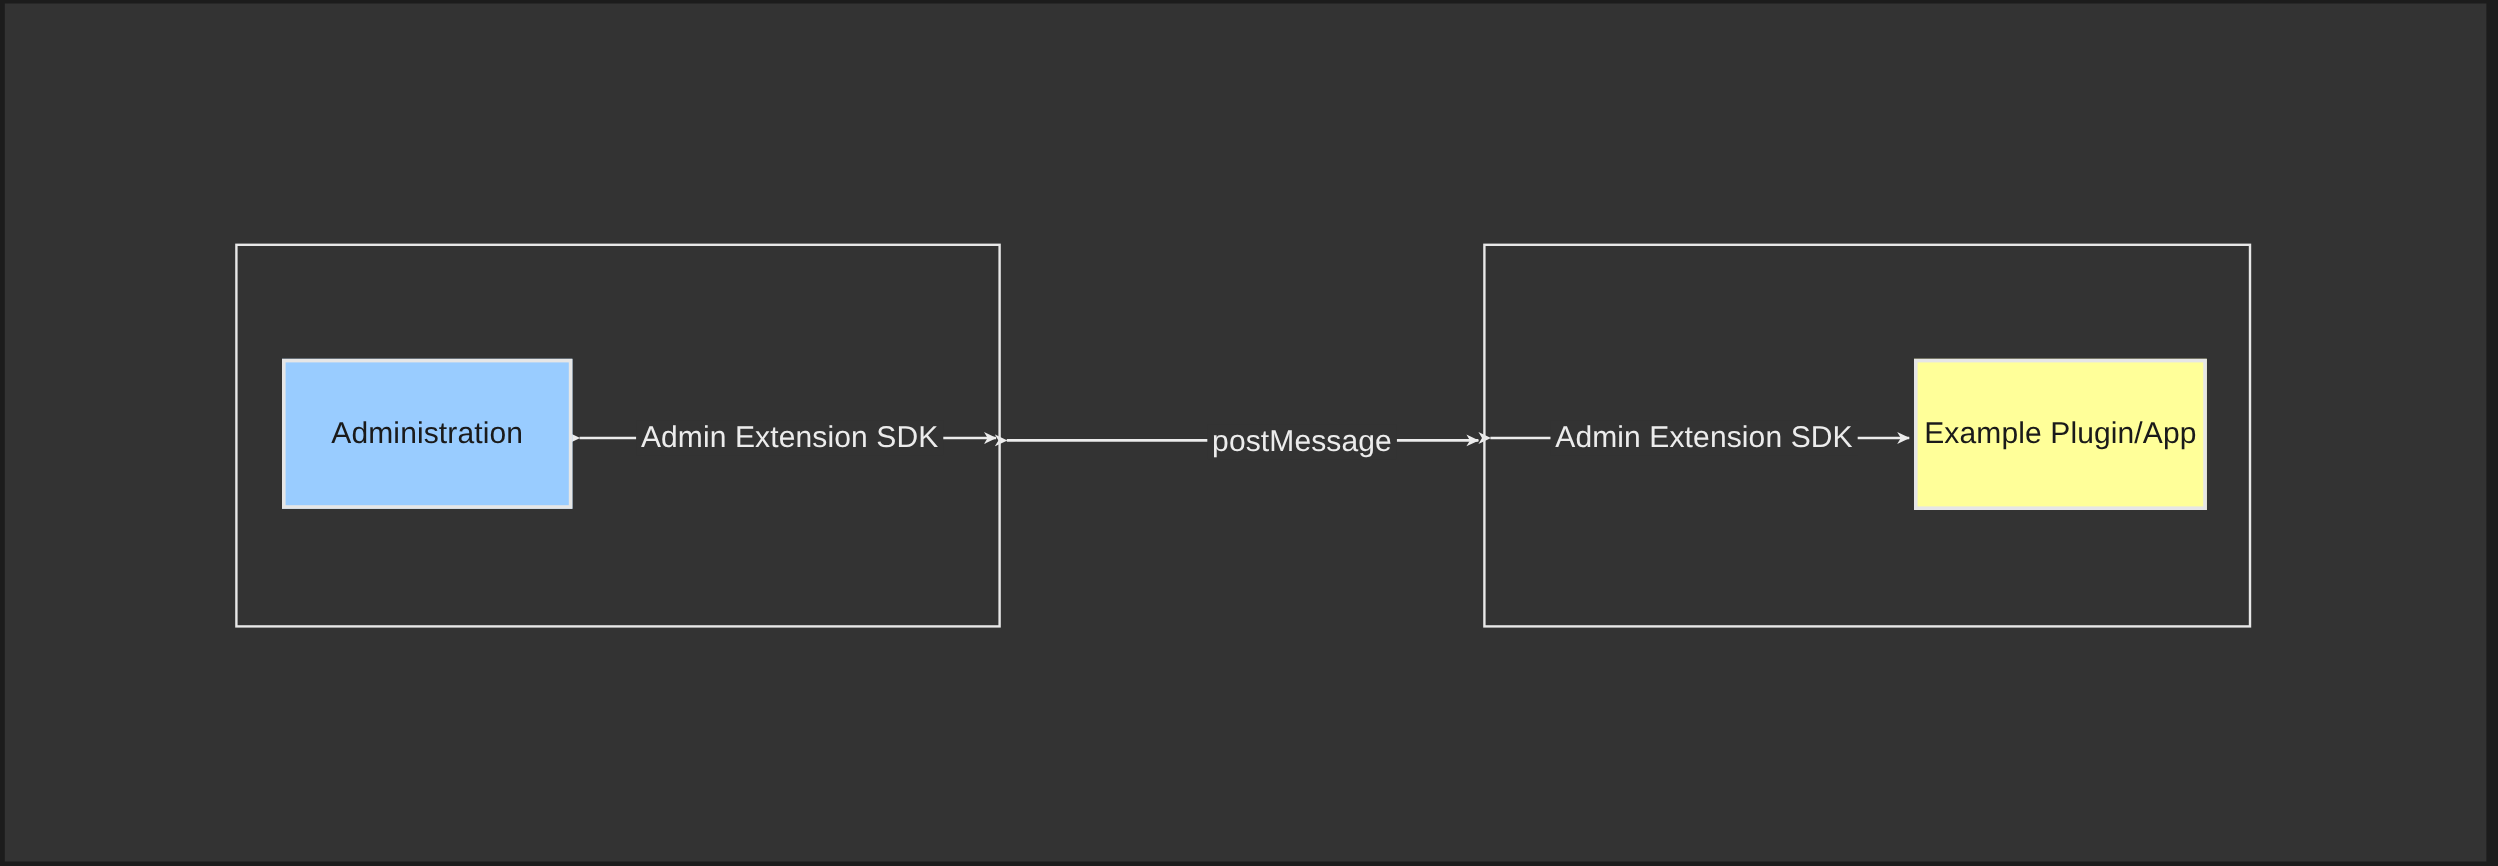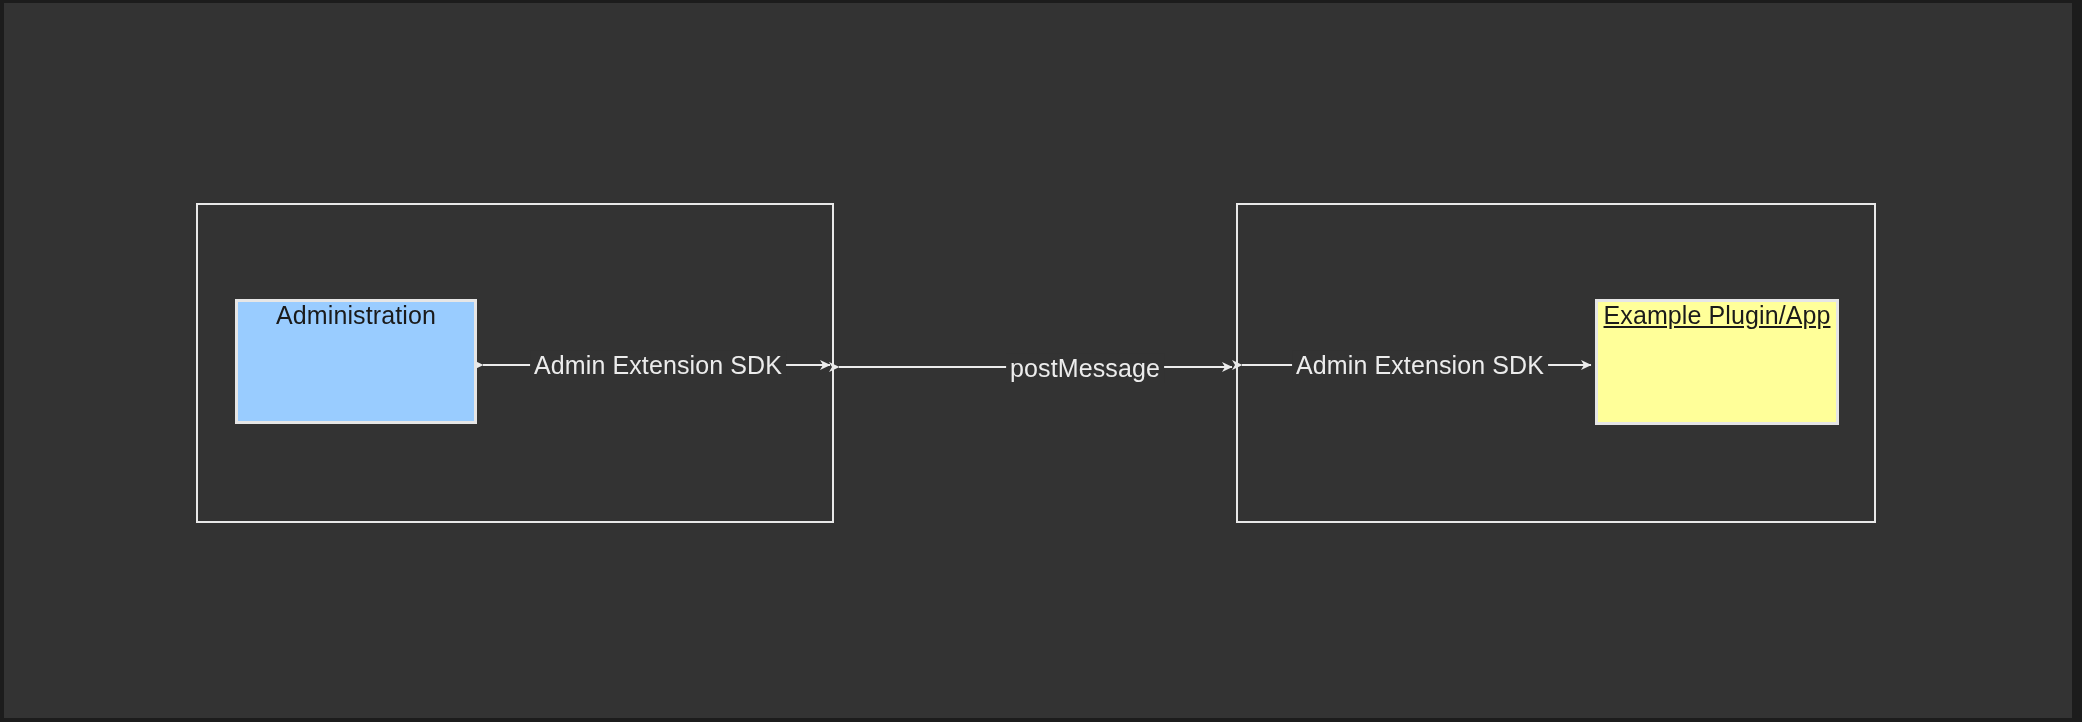--- a/index.html
+++ b/index.html
@@ -54,35 +54,35 @@
   }
   #container-left  { left: 192px;  top: 200px; width: 638px; height: 320px; }
   #container-right { left: 1232px; top: 200px; width: 640px; height: 320px; }
 
   
   .node {
     position: absolute;
     box-sizing: border-box;
     border: 3px solid #e6e6e6;
     display: flex;
+    align-items: center;
     justify-content: center;
     color: #1a1a1a;
     font-size: 25px;
     line-height: 1.1;
     white-space: nowrap;
     letter-spacing: 0.1px;
   }
   #node-administration {
     left: 231px; top: 296px; width: 242px; height: 125px;
     background: #99ccff;
   }
   #node-example-plugin {
     left: 1591px; top: 296px; width: 244px; height: 126px;
     background: #ffff99;
-    text-decoration: underline;
   }
 
   
   .edge-label {
     position: absolute;
     transform: translate(-50%, -50%);
     color: #ececec;
     font-size: 25px;
     line-height: 1.15;
     white-space: nowrap;

